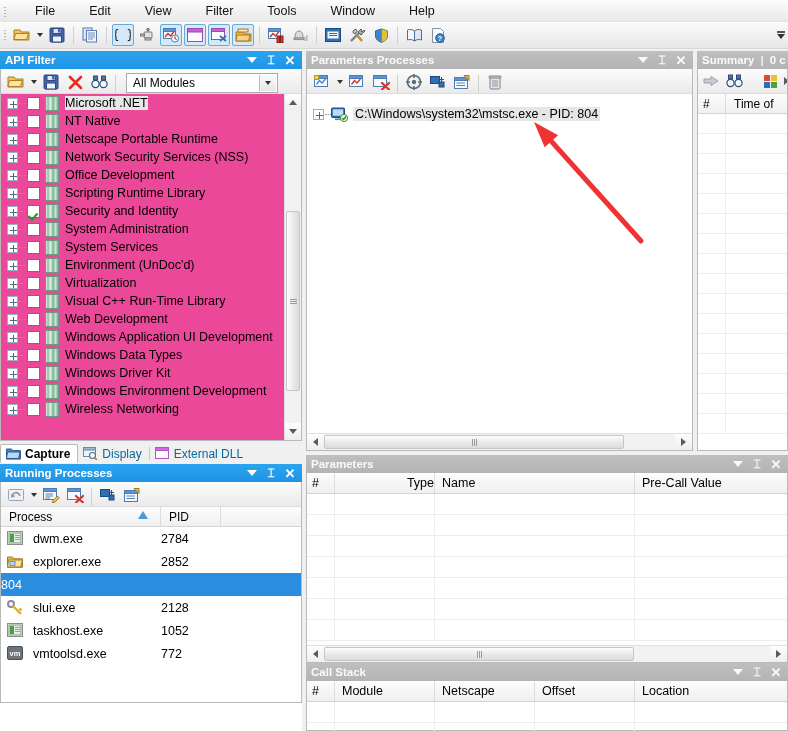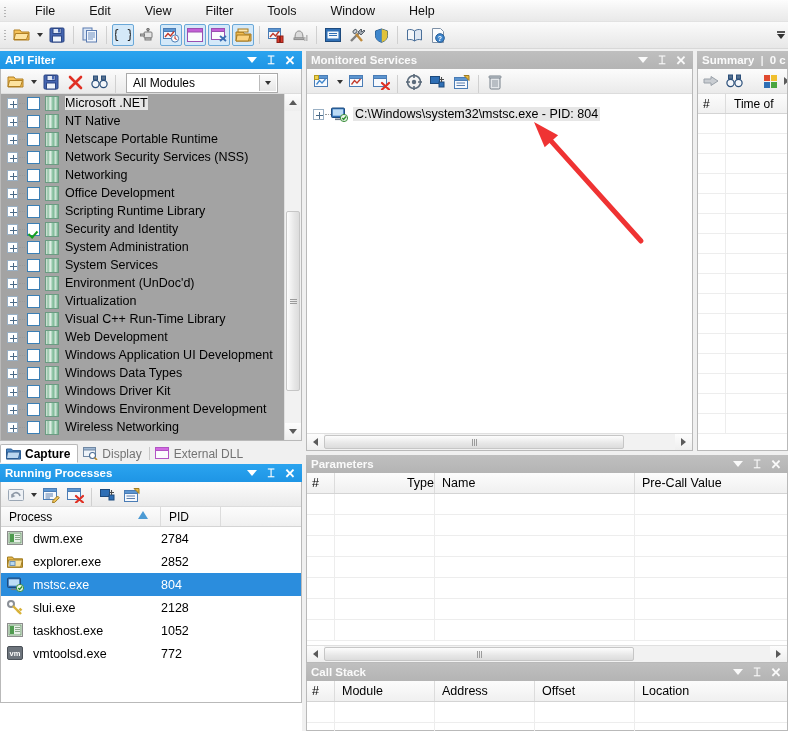--- a/index.html
+++ b/index.html
@@ -85,21 +85,21 @@
   .combo {
     height: 20px; width: 152px; margin-left: 6px; background: #fff;
     border: 1px solid #aaa; display: flex; align-items: center;
     font-size: 12px; padding-left: 6px; position: relative;
   }
   .combo .cbtn {
     position: absolute; right: 1px; top: 1px; bottom: 1px; width: 17px;
     background: linear-gradient(to bottom,#fbfbfb,#e6e6e6); border-left: 1px solid #bbb;
     display: flex; align-items: center; justify-content: center;
   }
-  .tree { flex: 1; position: relative; overflow: hidden; background: #a3a3a3; }
+  .tree { flex: 1; position: relative; overflow: hidden; background: #ec4899; }
   .tree-rows { position: absolute; left:0; top:0; right: 17px; }
   .trow { height: 18px; display: flex; align-items: center; padding-left: 6px; font-size: 12.5px; }
   .expander {
     width: 11px; height: 11px; border: 1px solid #9ab0c4; background: #fff;
     position: relative; flex: 0 0 auto; margin-right: 1px;
   }
   .expander::before { content:""; position:absolute; left:2px; top:5px; width:7px; height:1px; background:#4b6b88; }
   .expander::after  { content:""; position:absolute; left:5px; top:2px; width:1px; height:7px; background:#4b6b88; }
   .dots { width: 6px; height: 1px; border-top: 1px dotted #9a9a9a; flex:0 0 auto; }
   .chk {
@@ -134,21 +134,21 @@
     background-size: 7px 2px; }
   .tri-up { width:0;height:0;border-left:4px solid transparent;border-right:4px solid transparent;border-bottom:5px solid #5a5a5a;}
   .tri-dn { width:0;height:0;border-left:4px solid transparent;border-right:4px solid transparent;border-top:5px solid #5a5a5a;}
   .tri-lf { width:0;height:0;border-top:4px solid transparent;border-bottom:4px solid transparent;border-right:5px solid #5a5a5a;}
   .tri-rt { width:0;height:0;border-top:4px solid transparent;border-bottom:4px solid transparent;border-left:5px solid #5a5a5a;}
 
   
   #filtertabs { position:absolute; left:0; top:443px; width:302px; height:20px; display:flex; align-items:flex-end; background:#f0f0f0; }
   .ftab { display:flex; align-items:center; gap:4px; height:19px; padding:0 7px 0 5px; font-size:12px;justify-content:flex-end; }
   .ftab.active { background:#fff; border:1px solid #b9b9b9; border-bottom:1px solid #fff; font-weight:bold; border-radius:2px 2px 0 0;}
-  .ftab.inactive { color:#737373; }
+  .ftab.inactive { color:#0369a1; }
   .tabsep { width:1px; height:13px; background:#c8c8c8; align-self:center; }
 
   
   #runproc { left: 0; top: 464px; width: 302px; height: 267px; }
   #runproc .panel-body { height: 221px; display: flex; flex-direction: column; }
   .grid-head { display: flex; height: 20px; background: linear-gradient(to bottom,#fcfcfc,#f0f0f0); border-bottom: 1px solid #d4d4d4; }
   .gh-cell { display: flex; align-items: center; padding-left: 8px; font-size: 12px; border-right: 1px solid #dcdcdc; position: relative; }
   .sort-arrow { position:absolute; right:12px; top:4px; width:0;height:0;
     border-left:5px solid transparent;border-right:5px solid transparent;border-bottom:8px solid #4b9ad4;}
   .grow { display: flex; height: 23px; align-items: center; font-size: 12.5px; }
@@ -440,27 +440,20 @@
               <span class="chk"></span>
               <span class="lib-ico"></span>
               <span class="lbl">Netscape Portable Runtime</span>
             </div>
             <div class="trow">
               <span class="expander"></span>
               <span class="dots"></span>
               <span class="chk"></span>
               <span class="lib-ico"></span>
               <span class="lbl">Network Security Services (NSS)</span>
-            </div>
-            <div class="trow">
-              <span class="expander"></span>
-              <span class="dots"></span>
-              <span class="chk"></span>
-              <span class="lib-ico"></span>
-              <span class="lbl">Networking</span>
             </div>
             <div class="trow">
               <span class="expander"></span>
               <span class="dots"></span>
               <span class="chk"></span>
               <span class="lib-ico"></span>
               <span class="lbl">Office Development</span>
             </div>
             <div class="trow">
               <span class="expander"></span>
@@ -692,30 +685,20 @@
               <span class="p-ico"><svg width="16" height="14" viewBox="0 0 16 14">
                   <path d="M0.5 3h5l1.3 1.8H15.5v8.5H0.5z" fill="#e8b84a" stroke="#a07c22"></path>
                   <path d="M1.5 6h14l-1.8 7H0.5z" fill="#fbe3a0" stroke="#a07c22"></path>
                   <rect x="3" y="7.5" width="5" height="4" fill="#b8d8ef" stroke="#6f93b5"></rect>
                 </svg></span>
               <span>explorer.exe</span>
             </span>
             <span class="g-pid">2852</span>
           </div>
           <div class="grow sel">
-            <span class="g-proc">
-              <span class="p-ico"><svg width="17" height="15" viewBox="0 0 17 15">
-                  <rect x="0.5" y="1" width="13" height="9.5" rx="1" fill="#2f6fb5" stroke="#1d4a7d"></rect>
-                  <rect x="1.8" y="2.3" width="10.4" height="6.4" fill="#bcdcf6"></rect>
-                  <rect x="4" y="11.5" width="6" height="1.6" fill="#6e7c8a"></rect>
-                  <circle cx="13" cy="11" r="3.6" fill="#eaf5ea" stroke="#3d8f3d"></circle>
-                  <path d="M11.3 11 l1.3 1.4 2.5-2.8" stroke="#2f8f2f" stroke-width="1.5" fill="none"></path>
-                </svg></span>
-              <span>mstsc.exe</span>
-            </span>
             <span class="g-pid">804</span>
           </div>
           <div class="grow">
             <span class="g-proc">
               <span class="p-ico"><svg width="16" height="15" viewBox="0 0 16 15">
                   <circle cx="4" cy="4" r="3" fill="none" stroke="#8a8f96" stroke-width="2"></circle>
                   <path d="M6 6 L14 14" stroke="#d8b23a" stroke-width="2.4"></path>
                   <path d="M10.5 10.5 l2 2" stroke="#d8b23a" stroke-width="2.4"></path>
                   <path d="M12.5 8.5 l2 2" stroke="#d8b23a" stroke-width="2.4"></path>
                 </svg></span>
@@ -748,21 +731,21 @@
               <span>vmtoolsd.exe</span>
             </span>
             <span class="g-pid">772</span>
           </div>
         </div>
     </div>
   </div>
 
   <div class="panel" id="monproc">
     <div class="panel-caption inactive">
-      <span class="cap-title">Monitored Services</span>
+      <span class="cap-title">Parameters Processes</span>
       <span class="cap-btns">
         <span class="cap-btn">
             <span class="cap-caret"></span>
           </span>
         <span class="cap-btn cap-pin">⌶</span>
         <span class="cap-btn cap-x">✕</span>
       </span>
     </div>
     <div class="panel-body">
       <div class="panel-toolbar">
@@ -1072,21 +1055,21 @@
     </div>
     <div class="panel-body">
       <div class="tbl-head">
         <div class="th" style="width:28px;padding-left:5px;">
             <span>#</span>
           </div>
         <div class="th" style="width:100px;">
             <span>Module</span>
           </div>
         <div class="th" style="width:100px;">
-            <span>Address</span>
+            <span>Netscape</span>
           </div>
         <div class="th" style="width:100px;">
             <span>Offset</span>
           </div>
         <div class="th" style="flex:1;border-right:none;">
             <span>Location</span>
           </div>
       </div>
       <div id="cs-rows">
           <div class="tbl-row">

